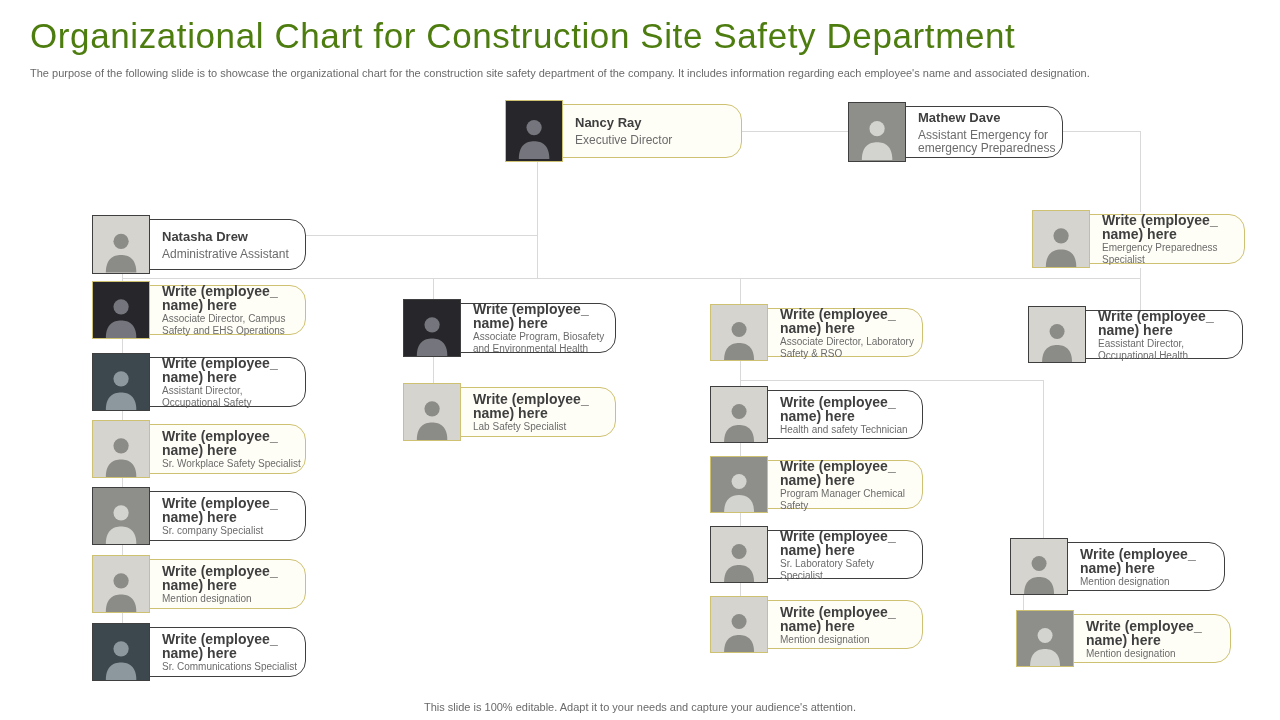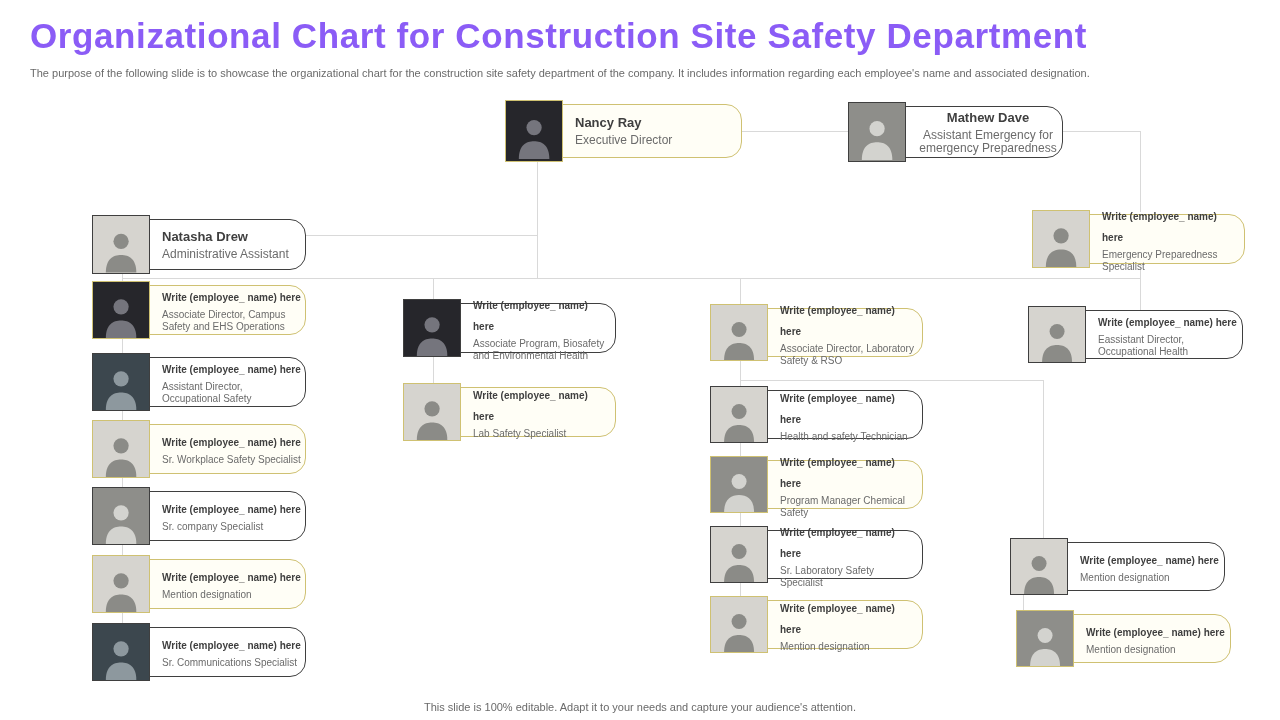--- a/index.html
+++ b/index.html
@@ -1,20 +1,20 @@
 <!DOCTYPE html>
 <html><head>
 <meta charset="utf-8">
 <style>
   html,body{margin:0;padding:0;background:#ffffff;}
   .slide{position:relative;width:1280px;height:720px;background:#ffffff;overflow:hidden;
          font-family:"Liberation Sans",sans-serif;}
 
-  .title{position:absolute;left:30px;top:16px;font-size:35px;font-weight:700;
-         color:#8b5cf6;letter-spacing:0.6px;white-space:nowrap;}
+  .title{position:absolute;left:30px;top:16px;font-size:35px;font-weight:400;
+         color:#4d7c0f;letter-spacing:0.6px;white-space:nowrap;}
   .subtitle{position:absolute;left:30px;top:67px;font-size:11px;color:#6a6a6a;white-space:nowrap;}
   .footer{position:absolute;left:0;right:0;top:701px;text-align:center;font-size:11px;color:#6a6a6a;}
 
   .line{position:absolute;background:#d9d9d9;z-index:1;}
   .line.h{height:1px;}
   .line.v{width:1px;}
 
   .node{position:absolute;z-index:2;}
   .card{position:absolute;left:28px;top:4px;right:0;bottom:4px;background:#ffffff;
         border:1.5px solid #3f3f3f;border-radius:10px 16px 16px 10px;box-sizing:border-box;}
@@ -23,21 +23,21 @@
          border:1.5px solid #3f3f3f;display:flex;align-items:flex-end;justify-content:center;
          overflow:hidden;}
   .node.gold .photo{border-color:#cfc172;}
   .photo svg{width:86%;height:86%;display:block;}
   .photo[tone="dark"]{background:#26262b;color:#75757d;}
   .photo[tone="dusk"]{background:#3c474e;color:#8d989e;}
   .photo[tone="mid"]{background:#8e8e8a;color:#d3d3cf;}
   .photo[tone="light"]{background:#d6d4cf;color:#8b8b87;}
 
   .txt{position:absolute;left:70px;right:5px;top:50%;transform:translateY(-50%);}
-  .nm{font-size:10px;font-weight:bold;color:#3f3f3f;line-height:21px;}
+  .nm{font-size:14px;font-weight:bold;color:#3f3f3f;line-height:14px;}
   .ttl{font-size:10px;color:#6b6b6b;line-height:12px;margin-top:1px;}
   .person .nm{font-size:13px;line-height:15px;margin-bottom:4px;}
   .person .ttl{font-size:12px;line-height:13px;}
 </style>
 </head>
 <body>
 
 <div class="slide">
 
   <div class="title">Organizational Chart for Construction Site Safety Department</div>
@@ -64,21 +64,21 @@
           <circle cx="30" cy="21" r="9.5"></circle>
           <path d="M11 60 C11 43 20 38 30 38 C40 38 49 43 49 60 Z"></path>
         </svg>
       </div>
     <div class="txt">
       <div class="nm">Nancy Ray</div>
       <div class="ttl">Executive Director</div>
     </div>
   </div>
 
-  <div class="node person" style="left:848px;top:102px;width:215px;height:60px;text-align:center;">
+  <div class="node person" style="left:848px;top:102px;width:215px;height:60px;">
     <div class="card"></div>
     <div class="photo" tone="mid">
         <svg viewBox="0 0 60 60" fill="currentColor">
           <circle cx="30" cy="21" r="9.5"></circle>
           <path d="M11 60 C11 43 20 38 30 38 C40 38 49 43 49 60 Z"></path>
         </svg>
       </div>
     <div class="txt">
       <div class="nm">Mathew Dave</div>
       <div class="ttl">Assistant Emergency for emergency Preparedness</div>

